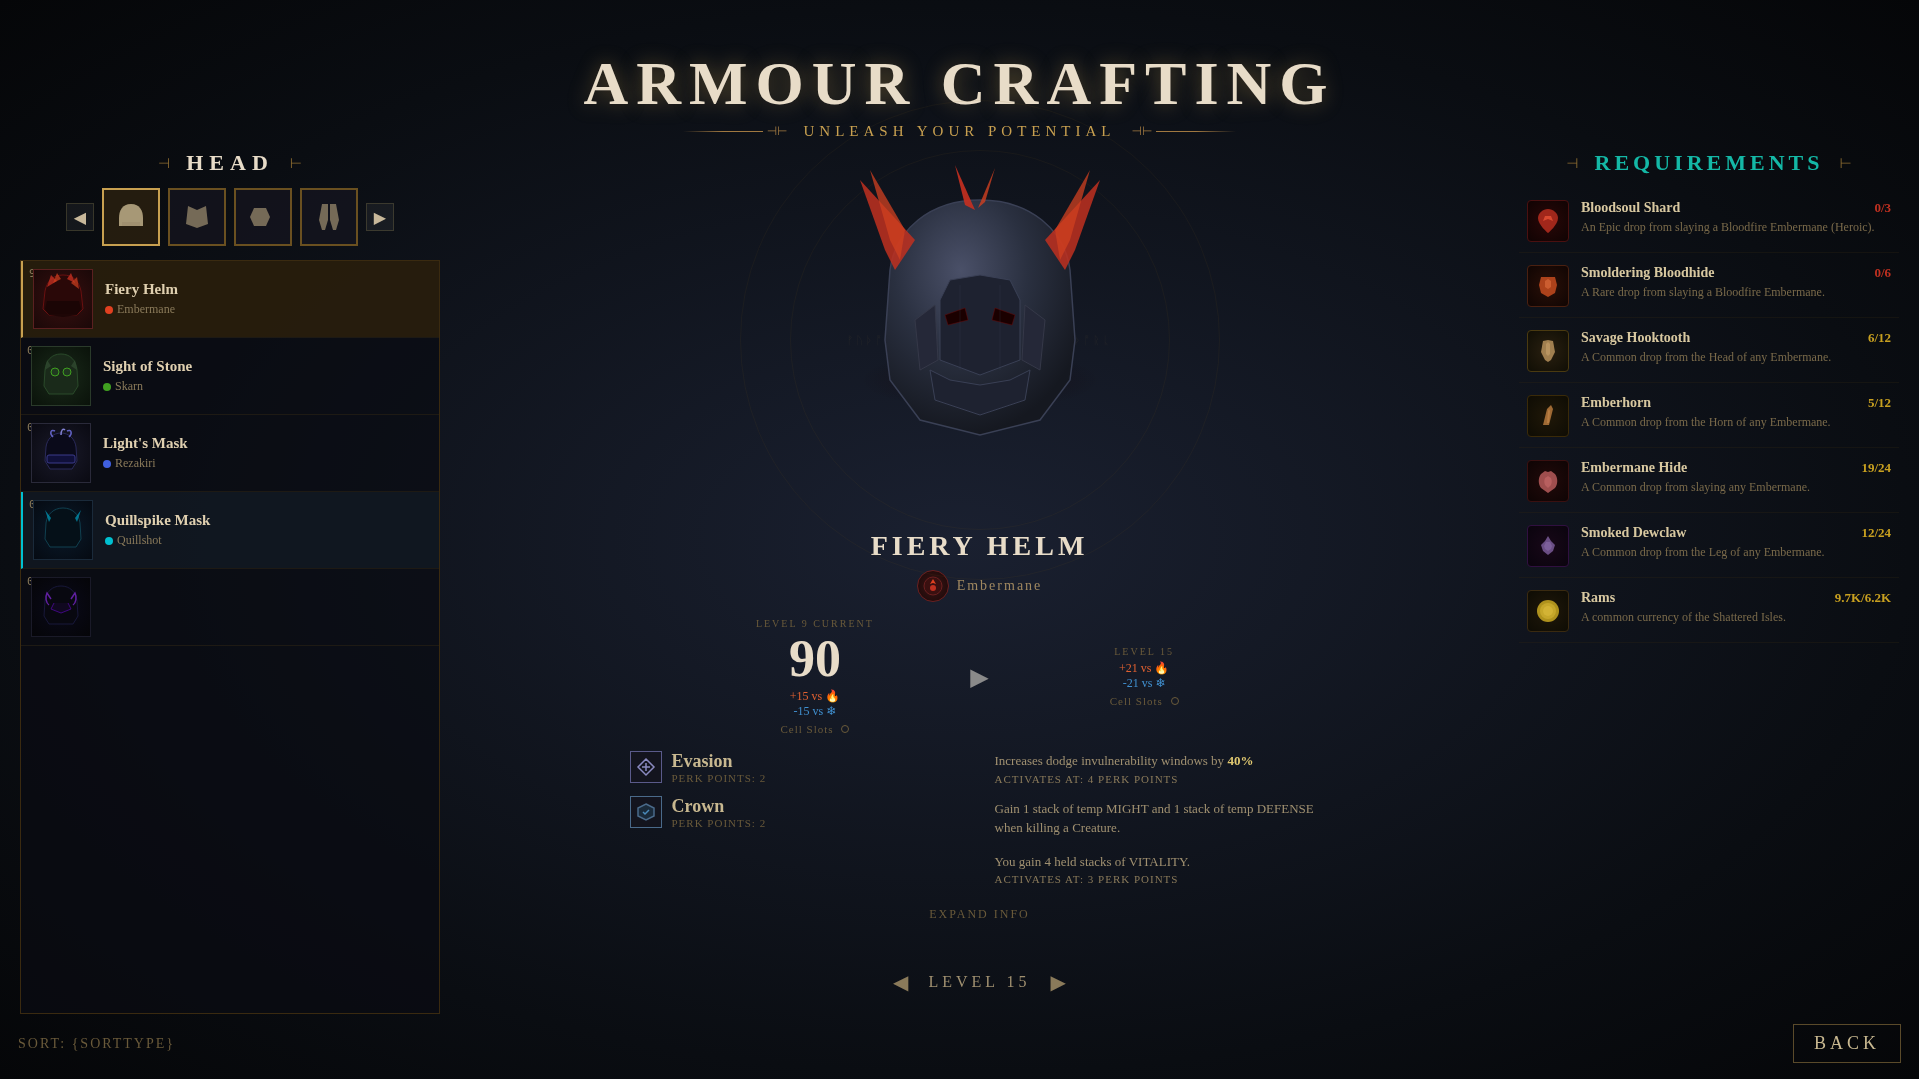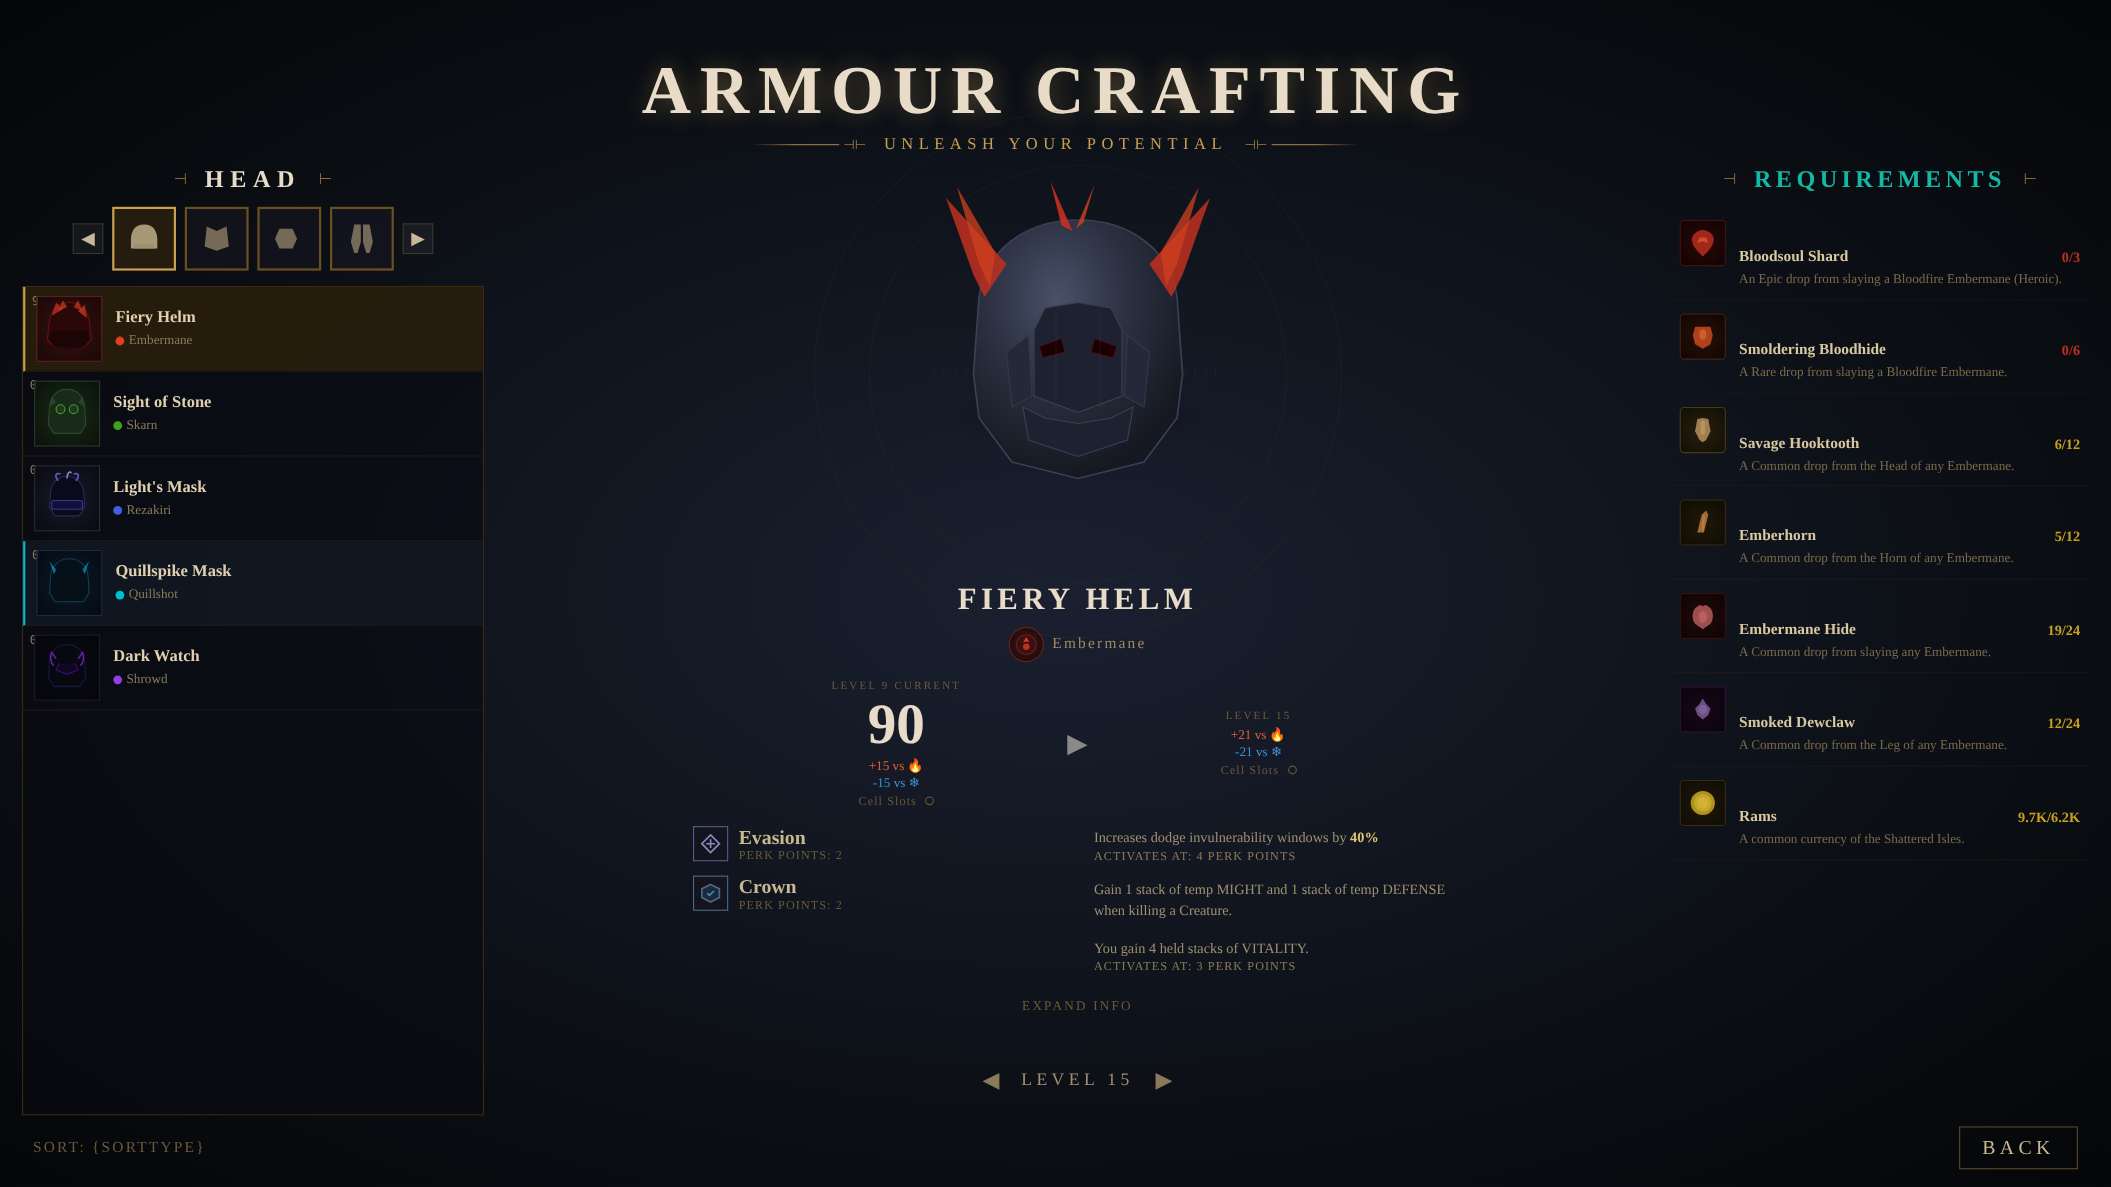--- a/index.html
+++ b/index.html
@@ -551,21 +551,20 @@
 
     .req-info {
       flex: 1;
     }
 
     .req-name-row {
       display: flex;
       justify-content: space-between;
       align-items: flex-end;
       margin-bottom: 3px;
-      margin-top: 26px;
     }
 
     .req-name {
       font-size: 14px;
       color: #d8c8a0;
       font-weight: bold;
     }
 
     .req-count {
       font-size: 13px;
@@ -581,21 +580,21 @@
       font-size: 12px;
       color: #7a6a4a;
       line-height: 1.4;
     }
 
     
     .footer {
       display: flex;
       align-items: center;
       justify-content: space-between;
-      padding: 10px 30px 16px;
+      padding: 10px 18px 16px;
     }
 
     .sort-text {
       font-size: 14px;
       letter-spacing: 2px;
       color: #6a5a3a;
       text-transform: uppercase;
     }
 
     .back-btn {
@@ -796,27 +795,20 @@
         <div class="equipment-item">
           <span class="equipment-item-level">0</span>
           <div class="equipment-item-image helm-dark">
             <svg width="48" height="52" viewBox="0 0 48 52">
               <path d="M24 5 C15 5 9 11 8 20 L7 35 L12 43 L36 43 L41 35 L40 20 C39 11 33 5 24 5Z" fill="#080810" stroke="#18183a" stroke-width="1"></path>
               <path d="M14 18 L10 12 C8 16 9 22 12 24" fill="none" stroke="#6020a0" stroke-width="1.5"></path>
               <path d="M34 18 L38 12 C40 16 39 22 36 24" fill="none" stroke="#6020a0" stroke-width="1.5"></path>
               <path d="M17 22 L14 28 L24 32 L34 28 L31 22" fill="#100820" stroke="#400880" stroke-width="1"></path>
             </svg>
           </div>
-          <div class="equipment-item-info">
-            <div class="equipment-item-name">Dark Watch</div>
-            <div class="equipment-item-type">
-              <span class="type-dot" style="background:#9040e0;"></span>
-              Shrowd
-            </div>
-          </div>
         </div>
 
       </div>
     </div>
 
     <div class="center-panel">
 
       <div class="armor-display">
 
         <div class="bg-circle" style="width:480px;height:480px;top:50%;left:50%;transform:translate(-50%,-50%);"></div>

